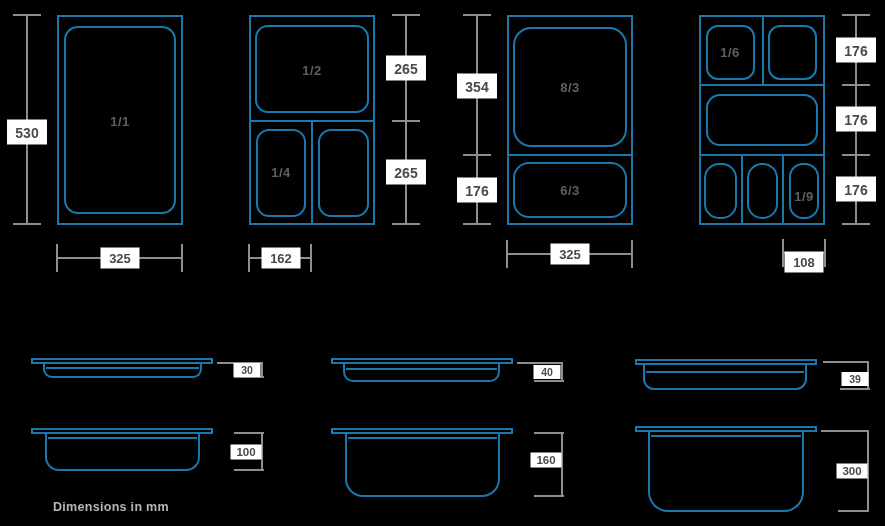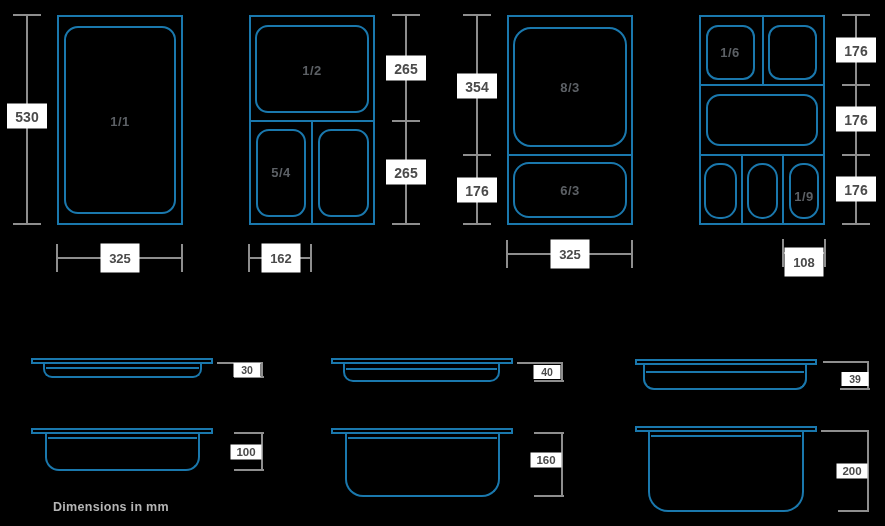--- a/index.html
+++ b/index.html
@@ -15,60 +15,60 @@
   .bv{position:absolute;width:2px;background:#1a78ad;}    
   .flange{position:absolute;border:2px solid #1a78ad;box-sizing:border-box;height:6px;background:transparent;}
   .body{position:absolute;border:2px solid #1a78ad;border-top:none;box-sizing:border-box;background:transparent;}
   
   .dv{position:absolute;width:2px;background:#8e8e8e;}
   .dh{position:absolute;height:2px;background:#8e8e8e;}
   
   .dl{position:absolute;transform:translate(-50%,-50%);background:#ffffff;color:#4a4a4a;
       font-weight:700;display:flex;align-items:center;justify-content:center;line-height:1;}
   .dl-lg{min-width:36px;height:25px;font-size:14px;padding:0 2px;}
-  .dl-md{min-width:35px;height:29px;font-size:13px;padding:0 2px;}
+  .dl-md{min-width:35px;height:21px;font-size:13px;padding:0 2px;}
   .dl-sm{min-width:23px;height:14px;font-size:10.5px;padding:0 2px;}
   .dl-sd{min-width:27px;height:15px;font-size:11.5px;padding:0 2px;}
   .pl{position:absolute;transform:translate(-50%,-50%);color:#5c6065;font-weight:700;
       font-size:13px;letter-spacing:.5px;white-space:nowrap;}
   .footnote{position:absolute;color:#b5b5b5;font-weight:700;font-size:12.5px;letter-spacing:.3px;}
 </style>
 </head>
 <body>
 
 <div class="stage">
 
   
   <div class="grp">
     
     <div class="dv" style="left:26px;top:15px;height:210px;"></div>
     <div class="dh" style="left:13px;top:14px;width:28px;"></div>
     <div class="dh" style="left:13px;top:223px;width:28px;"></div>
-    <div class="dl dl-lg" style="left:27px;top:116px;">530</div>
+    <div class="dl dl-lg" style="left:27px;top:132px;">530</div>
     
     <div class="pan" style="left:57px;top:15px;width:126px;height:210px;"></div>
     <div class="pan-in" style="left:64px;top:26px;width:112px;height:188px;border-radius:14px;"></div>
     <div class="pl" style="left:120px;top:121px;">1/1</div>
     
     <div class="dh" style="left:57px;top:257px;width:126px;"></div>
     <div class="dv" style="left:56px;top:244px;height:28px;"></div>
     <div class="dv" style="left:181px;top:244px;height:28px;"></div>
     <div class="dl dl-md" style="left:120px;top:258px;">325</div>
   </div>
 
   
   <div class="grp">
     <div class="pan" style="left:249px;top:15px;width:126px;height:210px;"></div>
     <div class="bh" style="left:249px;top:120px;width:126px;"></div>
     <div class="bv" style="left:311px;top:121px;height:104px;"></div>
     <div class="pan-in" style="left:255px;top:25px;width:114px;height:88px;border-radius:13px;"></div>
     <div class="pan-in" style="left:256px;top:129px;width:50px;height:88px;border-radius:13px;"></div>
     <div class="pan-in" style="left:318px;top:129px;width:51px;height:88px;border-radius:13px;"></div>
     <div class="pl" style="left:312px;top:70px;">1/2</div>
-    <div class="pl" style="left:281px;top:172px;">5/4</div>
+    <div class="pl" style="left:281px;top:172px;">1/4</div>
     
     <div class="dv" style="left:405px;top:15px;height:210px;"></div>
     <div class="dh" style="left:392px;top:14px;width:28px;"></div>
     <div class="dh" style="left:392px;top:120px;width:28px;"></div>
     <div class="dh" style="left:392px;top:223px;width:28px;"></div>
     <div class="dl dl-lg" style="left:406px;top:68px;">265</div>
     <div class="dl dl-lg" style="left:406px;top:172px;">265</div>
     
     <div class="dh" style="left:249px;top:257px;width:63px;"></div>
     <div class="dv" style="left:248px;top:244px;height:28px;"></div>
@@ -191,19 +191,19 @@
   </div>
 
   
   <div class="grp">
     <div class="flange" style="left:635px;top:426px;width:182px;"></div>
     <div class="body" style="left:648px;top:431px;width:156px;height:81px;border-radius:0 0 20px 20px;"></div>
     <div class="bh" style="left:651px;top:435px;width:150px;"></div>
     <div class="dh" style="left:821px;top:430px;width:48px;"></div>
     <div class="dh" style="left:838px;top:510px;width:31px;"></div>
     <div class="dv" style="left:867px;top:430px;height:82px;"></div>
-    <div class="dl dl-sd" style="left:852px;top:471px;">200</div>
+    <div class="dl dl-sd" style="left:852px;top:471px;">300</div>
   </div>
 
   
   <div class="footnote" style="left:53px;top:500px;">Dimensions in mm</div>
 
 </div>
 
 </body></html>

